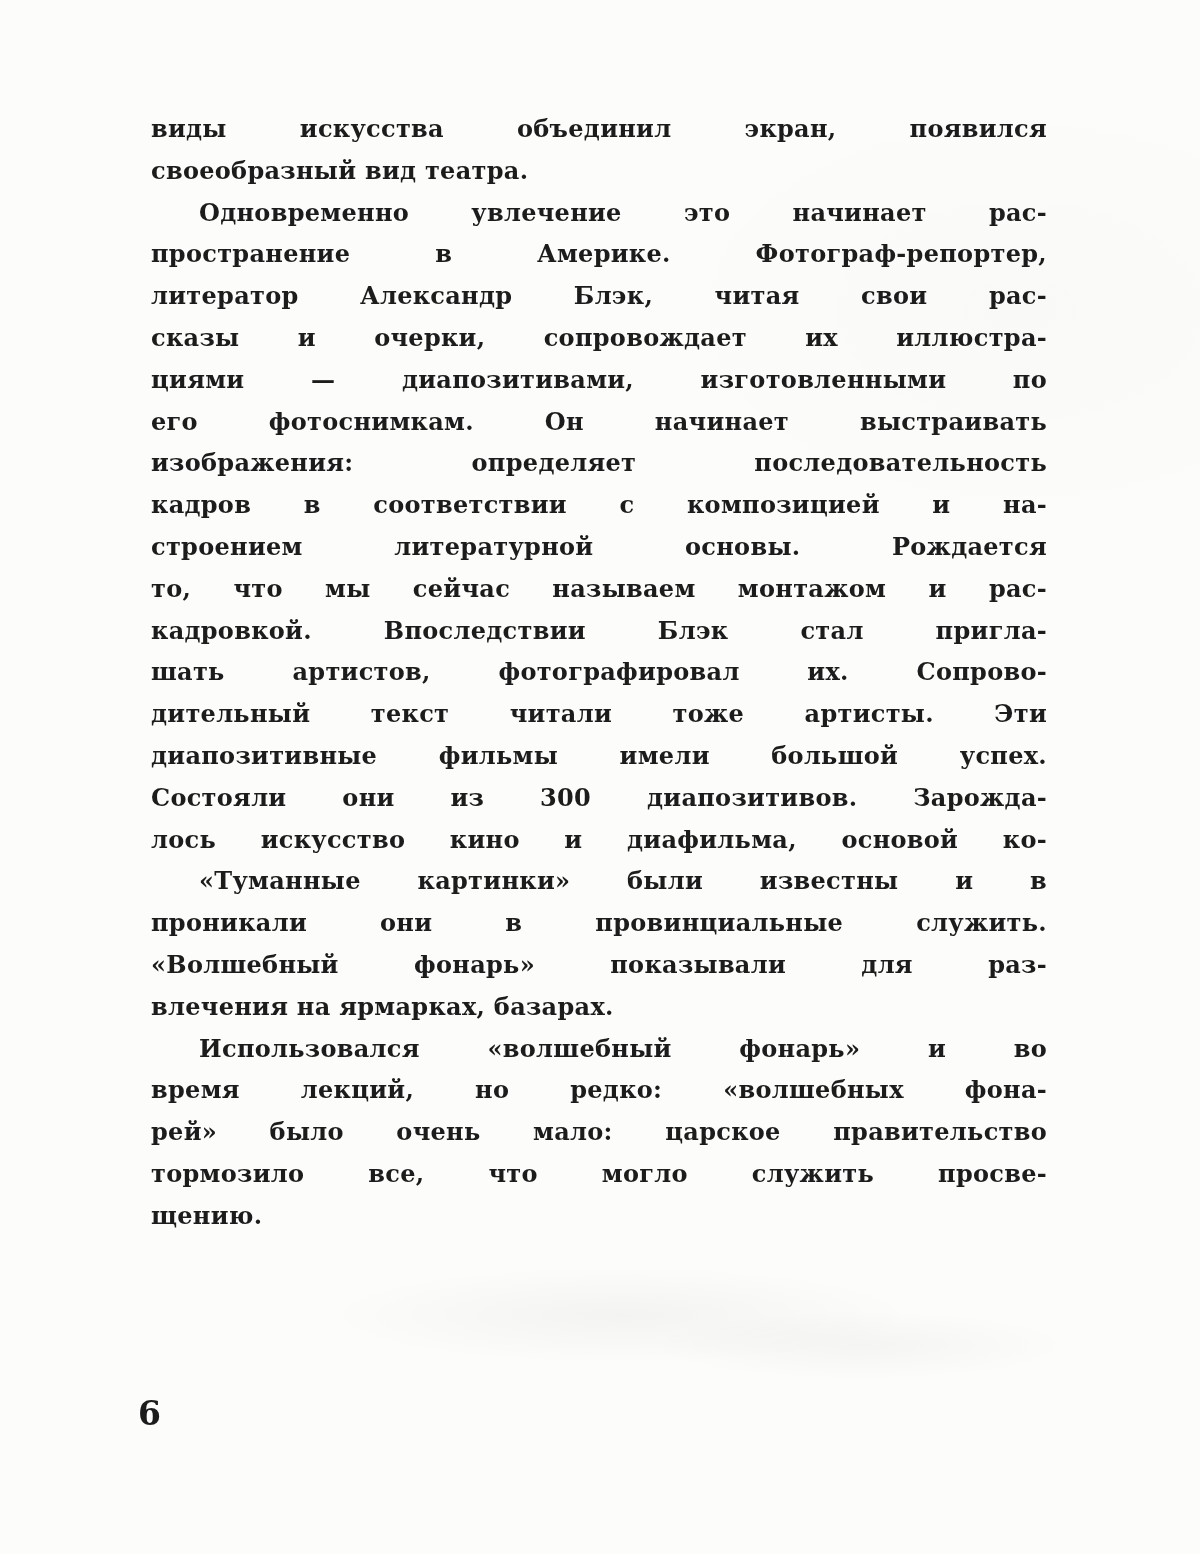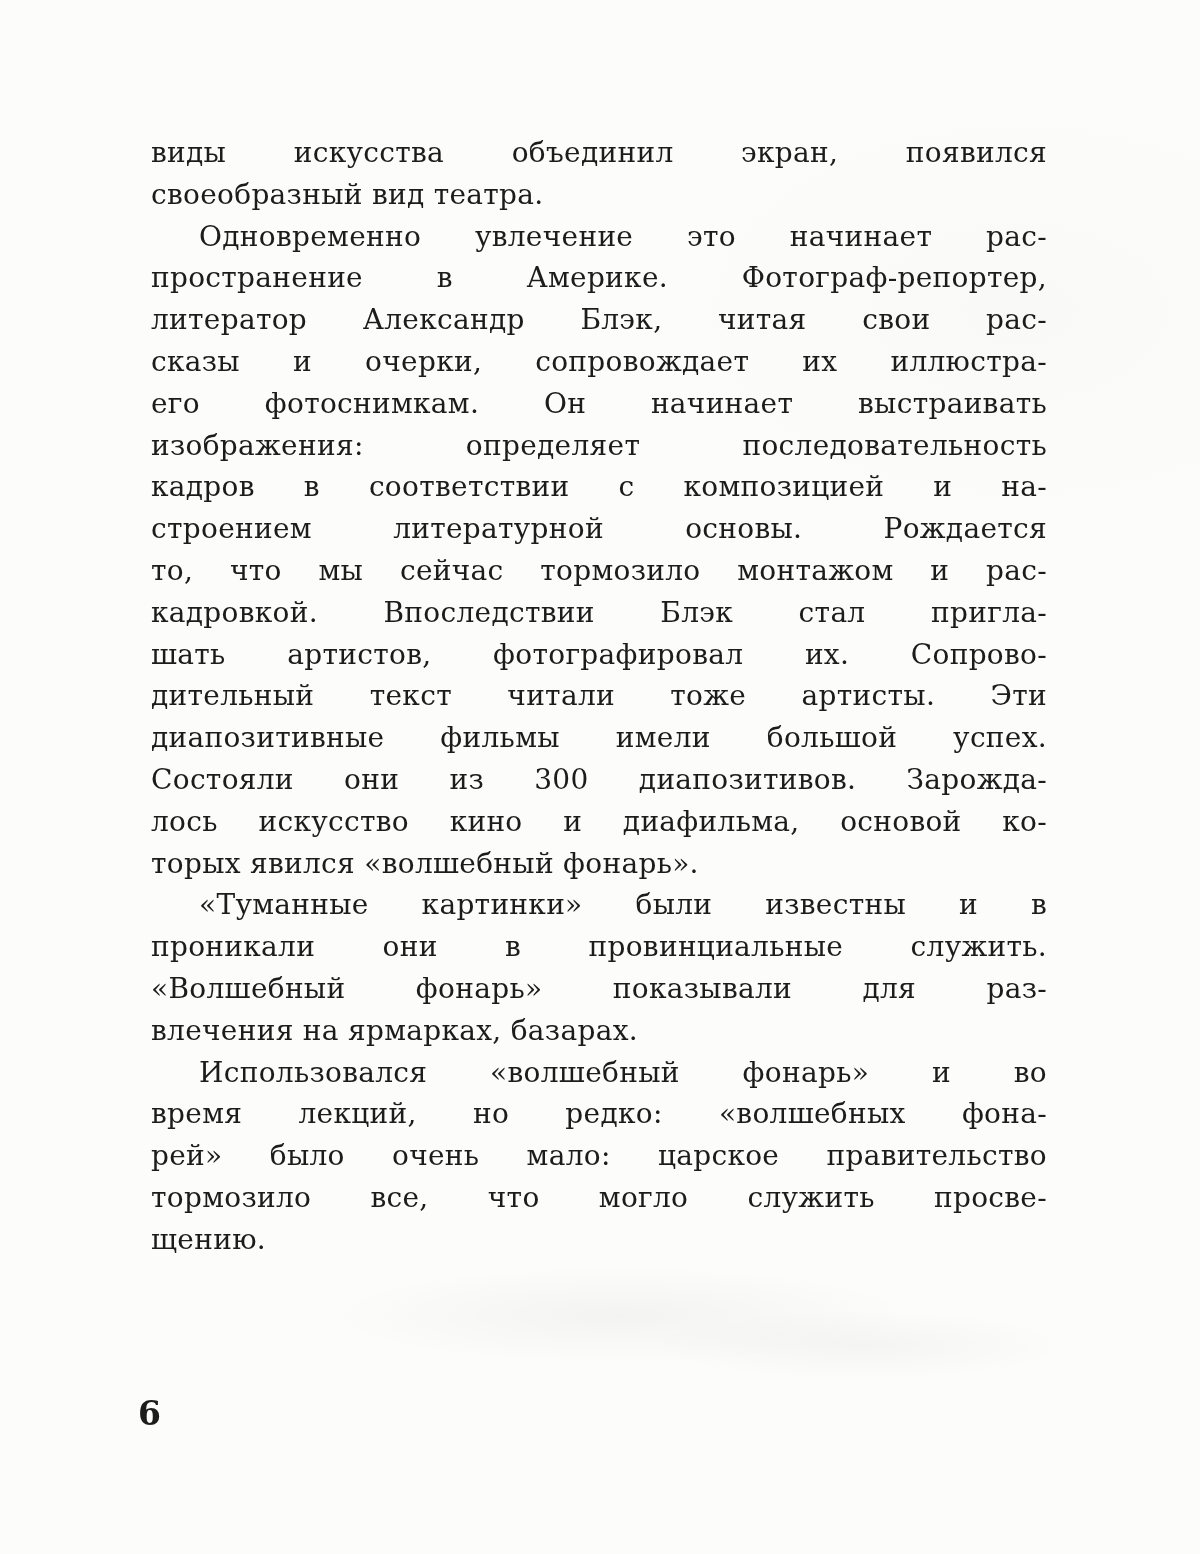--- a/index.html
+++ b/index.html
@@ -18,24 +18,24 @@
       radial-gradient(ellipse 420px 70px at 620px 1315px, rgba(0,0,0,0.035), transparent 70%),
       radial-gradient(ellipse 300px 50px at 860px 1345px, rgba(0,0,0,0.03), transparent 70%),
       radial-gradient(ellipse 500px 300px at 85% 20%, rgba(0,0,0,0.012), transparent 75%),
       #fcfcfb;
     font-family: "DejaVu Serif", "Liberation Serif", serif;
     color: #1c1c1c;
   }
   .text-block {
     position: absolute;
     left: 151px;
-    top: 132px;
+    top: 108px;
     width: 896px;
-    font-size: 28px;
-    font-weight: 400;
+    font-size: 24px;
+    font-weight: 700;
     line-height: 41.8px;
     letter-spacing: 0.3px;
   }
   .line {
     text-align: justify;
     text-align-last: justify;
     white-space: normal;
   }
   .line.indent {
     text-indent: 48px;
@@ -56,32 +56,32 @@
 <body>
 
 <div class="page">
   <main class="text-block">
       <div class="line">виды искусства объединил экран, появился</div>
       <div class="line para-end">своеобразный вид театра.</div>
       <div class="line indent">Одновременно увлечение это начинает рас-</div>
       <div class="line">пространение в Америке. Фотограф-репортер,</div>
       <div class="line">литератор Александр Блэк, читая свои рас-</div>
       <div class="line">сказы и очерки, сопровождает их иллюстра-</div>
+      <div class="line">циями — диапозитивами, изготовленными по</div>
       <div class="line">его фотоснимкам. Он начинает выстраивать</div>
       <div class="line">изображения: определяет последовательность</div>
       <div class="line">кадров в соответствии с композицией и на-</div>
       <div class="line">строением литературной основы. Рождается</div>
-      <div class="line">то, что мы сейчас тормозило монтажом и рас-</div>
+      <div class="line">то, что мы сейчас называем монтажом и рас-</div>
       <div class="line">кадровкой. Впоследствии Блэк стал пригла-</div>
       <div class="line">шать артистов, фотографировал их. Сопрово-</div>
       <div class="line">дительный текст читали тоже артисты. Эти</div>
       <div class="line">диапозитивные фильмы имели большой успех.</div>
       <div class="line">Состояли они из 300 диапозитивов. Зарожда-</div>
       <div class="line">лось искусство кино и диафильма, основой ко-</div>
-      <div class="line para-end">торых явился «волшебный фонарь».</div>
       <div class="line indent">«Туманные картинки» были известны и в</div>
       <div class="line">проникали они в провинциальные служить.</div>
       <div class="line">«Волшебный фонарь» показывали для раз-</div>
       <div class="line para-end">влечения на ярмарках, базарах.</div>
       <div class="line indent">Использовался «волшебный фонарь» и во</div>
       <div class="line">время лекций, но редко: «волшебных фона-</div>
       <div class="line">рей» было очень мало: царское правительство</div>
       <div class="line">тормозило все, что могло служить просве-</div>
       <div class="line para-end">щению.</div>
     </main>

